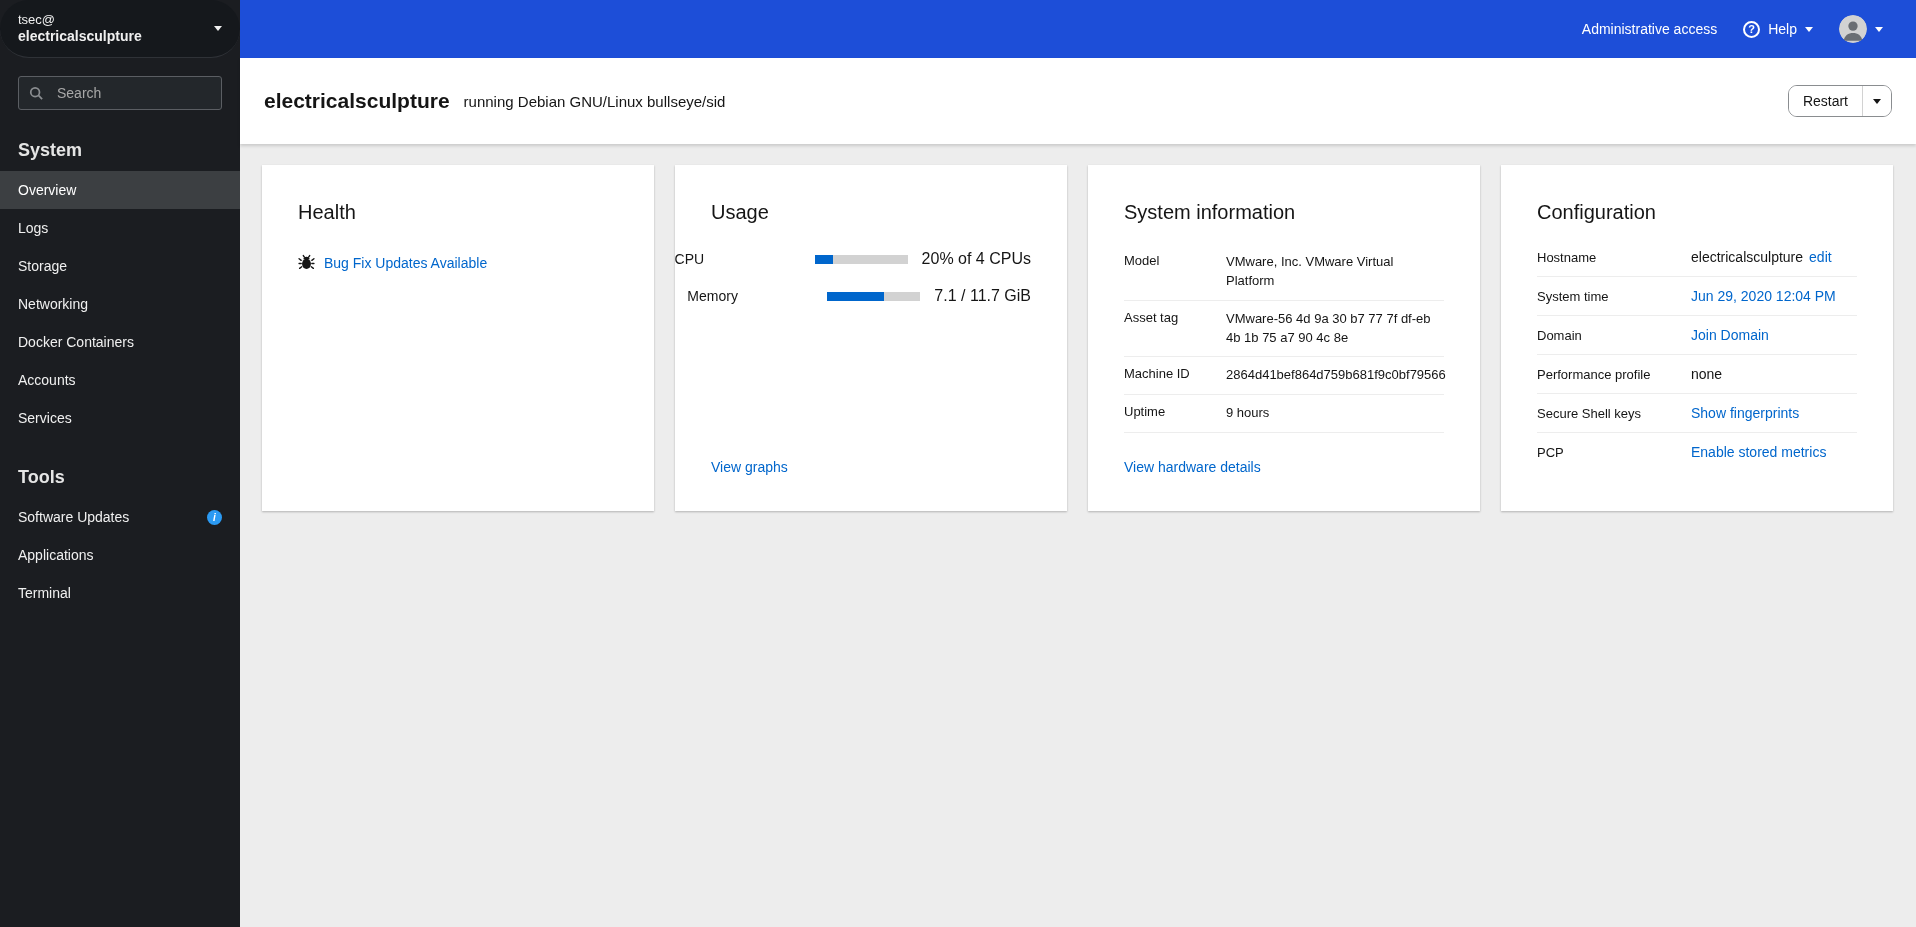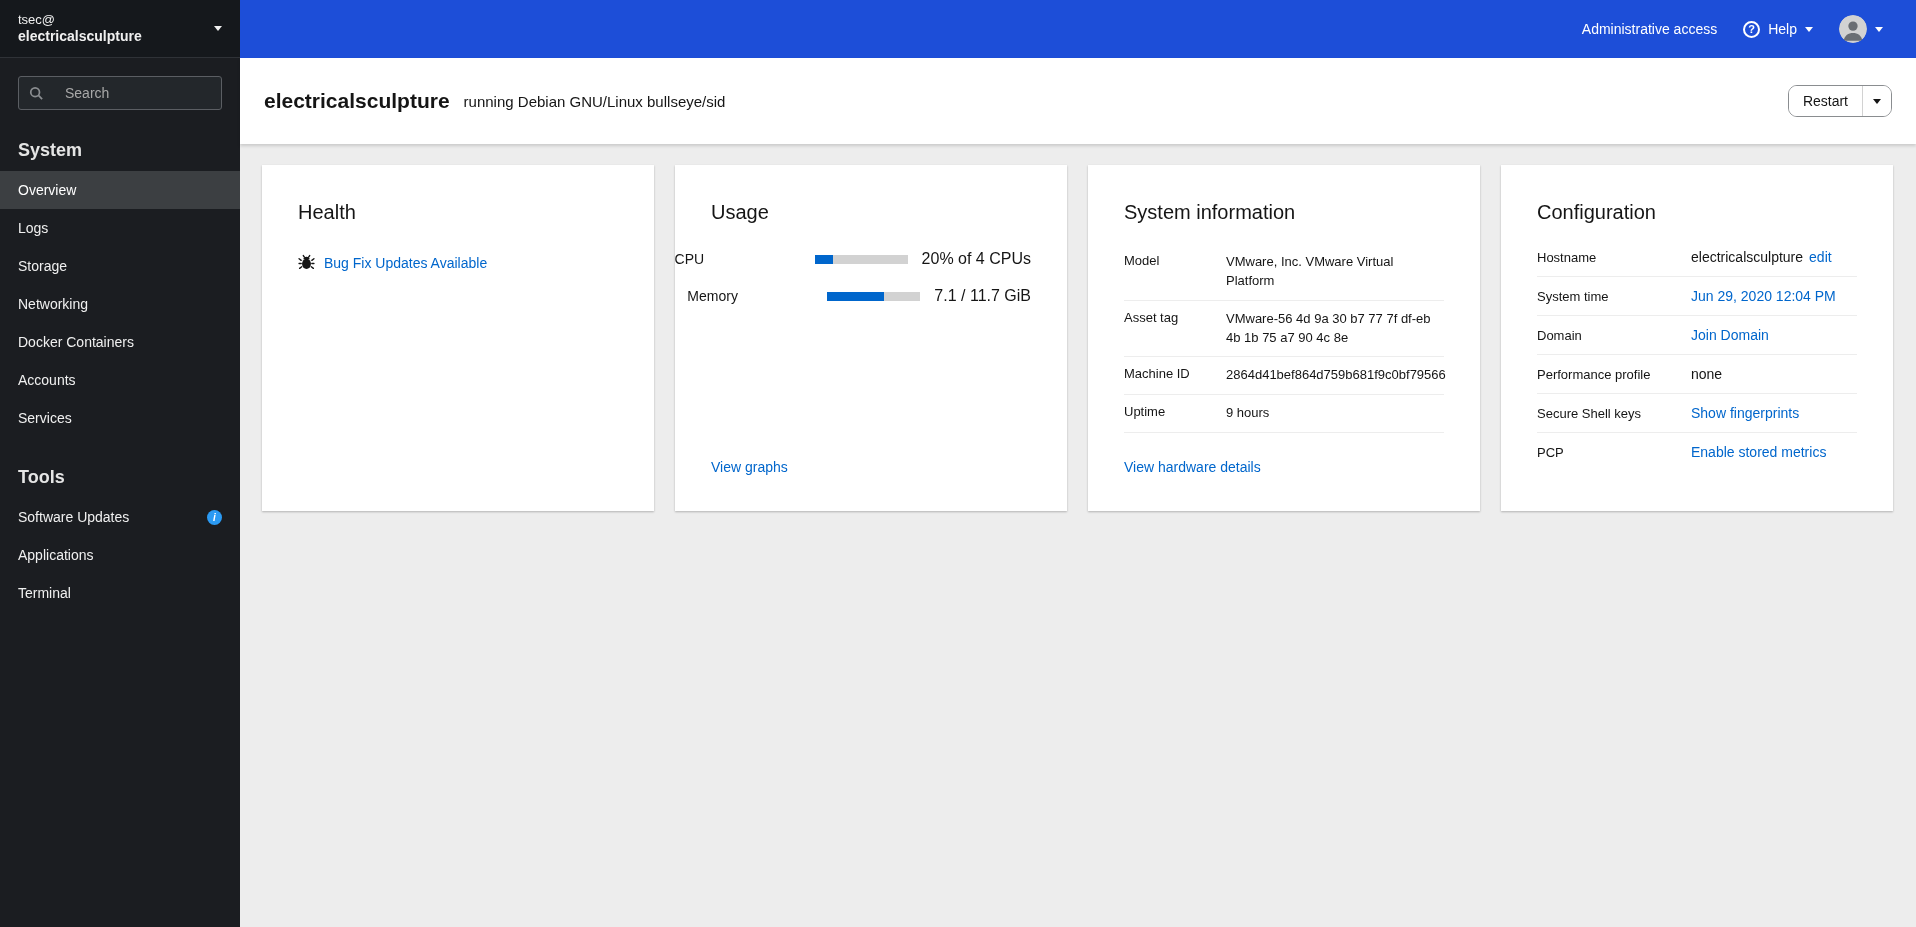--- a/index.html
+++ b/index.html
@@ -11,32 +11,32 @@
   }
   .app { display: flex; width: 100%; height: 100%; }
 
   
   .sidebar {
     width: 240px; min-width: 240px; background: #1b1d21;
     display: flex; flex-direction: column; color: #f0f0f0;
   }
   .host-switcher {
     height: 58px; background: #15181c; border-bottom: 1px solid #2f3237;
-    display: flex; align-items: center; padding: 0 18px; cursor: pointer;
+    display: flex; align-items: center; padding: 0 18px; cursor: pointer; border-radius: 29px;
   }
   .host-text { flex: 1; min-width: 0; }
   .host-user { font-size: 13px; line-height: 1.25; }
   .host-name { font-size: 14px; font-weight: 700; line-height: 1.25; }
   .caret {
     display: inline-block; width: 0; height: 0;
     border-left: 4px solid transparent; border-right: 4px solid transparent;
     border-top: 5px solid currentColor;
   }
   .search-box {
-    margin: 18px; display: flex; align-items: center; gap: 20px;
+    margin: 18px; display: flex; align-items: center; gap: 12px;
     border: 1px solid #5b5e63; border-radius: 3px; background: #23272b; padding: 7px 10px;
   }
   .search-box input {
     flex: 1; min-width: 0; background: transparent; border: none; outline: none;
     color: #f0f0f0; font-size: 14px; font-family: inherit;
   }
   .search-box input::placeholder { color: #a8a8a8; }
   .nav { flex: 1; overflow: hidden; }
   .nav-section-title { font-size: 18px; font-weight: 700; padding: 12px 18px 10px; color: #e5e5e5; }
   .nav-section.tools .nav-section-title { padding-top: 30px; }

